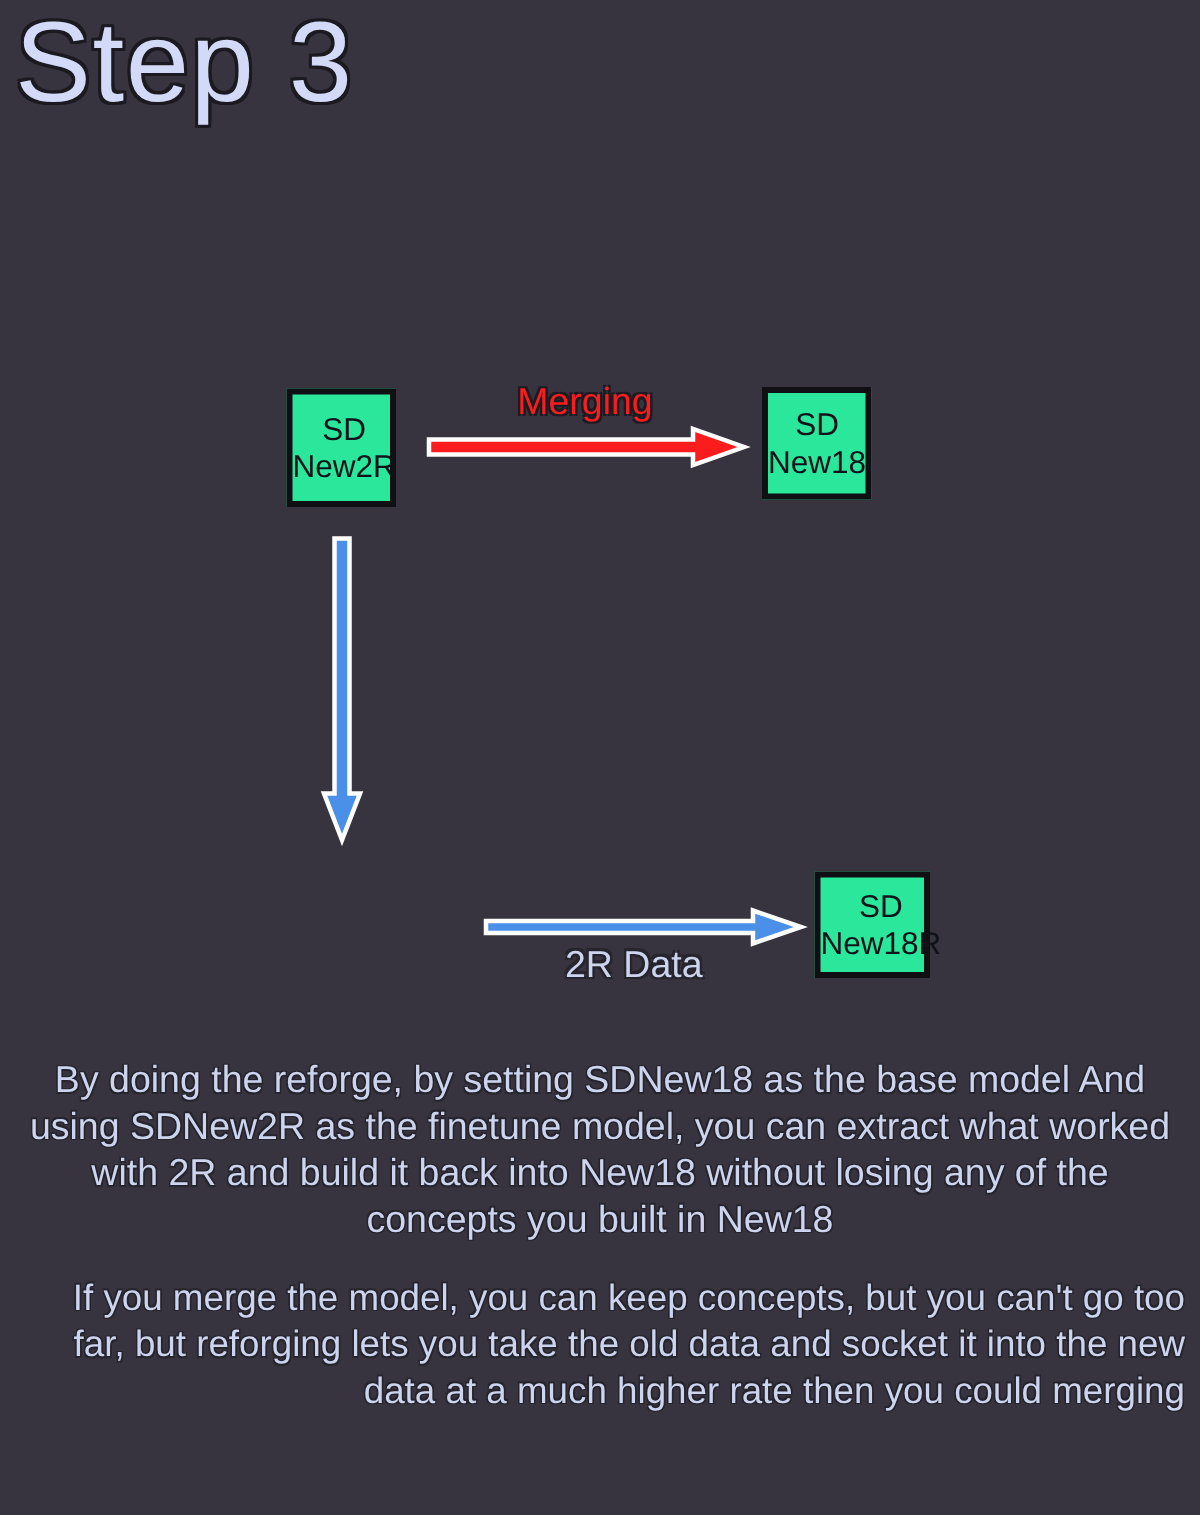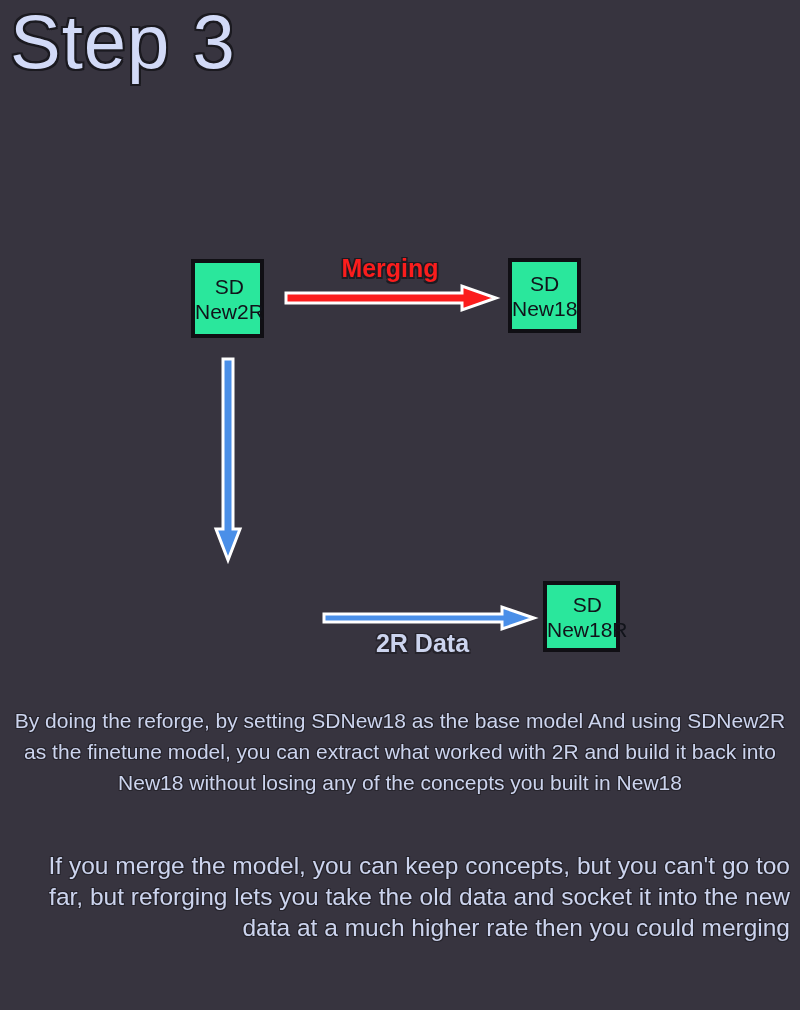--- a/index.html
+++ b/index.html
@@ -47,21 +47,21 @@
     position: absolute;
     width: 780px;
     left: 10px;
     text-align: center;
     color: #ccd4ee;
     font-size: 23.5px;
     line-height: 30px;
     text-shadow: 1px 1px 0 #26242c, -1px 1px 0 #26242c, 1px -1px 0 #26242c, -1px -1px 0 #26242c;
   }
   .para-intro { top: 135px; }
-  .para-body-1 { top: 705px; font-size: 21px; line-height: 31px; }
+  .para-body-1 { top: 705px; font-size: 25px; line-height: 31px; }
   .para-body-2 { top: 850px; font-size: 24.5px; line-height: 31px; text-align: right; }
 
   
   .node {
     position: absolute;
     background: #2ae79c;
     border: 4px solid #100f14;
     box-sizing: border-box;
     color: #11131a;
     display: flex;
@@ -91,21 +91,20 @@
     width: 30px;
   }
 
   
   .arrow-label {
     position: absolute;
     text-align: center;
     white-space: nowrap;
     font-size: 25px;
     line-height: 30px;
-    font-weight: bold;
   }
   .label-red {
     color: #fb1d1d;
     text-shadow: 1.5px 1.5px 0 #1d1b22, -1.5px 1.5px 0 #1d1b22, 1.5px -1.5px 0 #1d1b22, -1.5px -1.5px 0 #1d1b22;
   }
   .label-light {
     color: #ccd4ee;
     text-shadow: 1.5px 1.5px 0 #26242c, -1.5px 1.5px 0 #26242c, 1.5px -1.5px 0 #26242c, -1.5px -1.5px 0 #26242c;
   }
 

